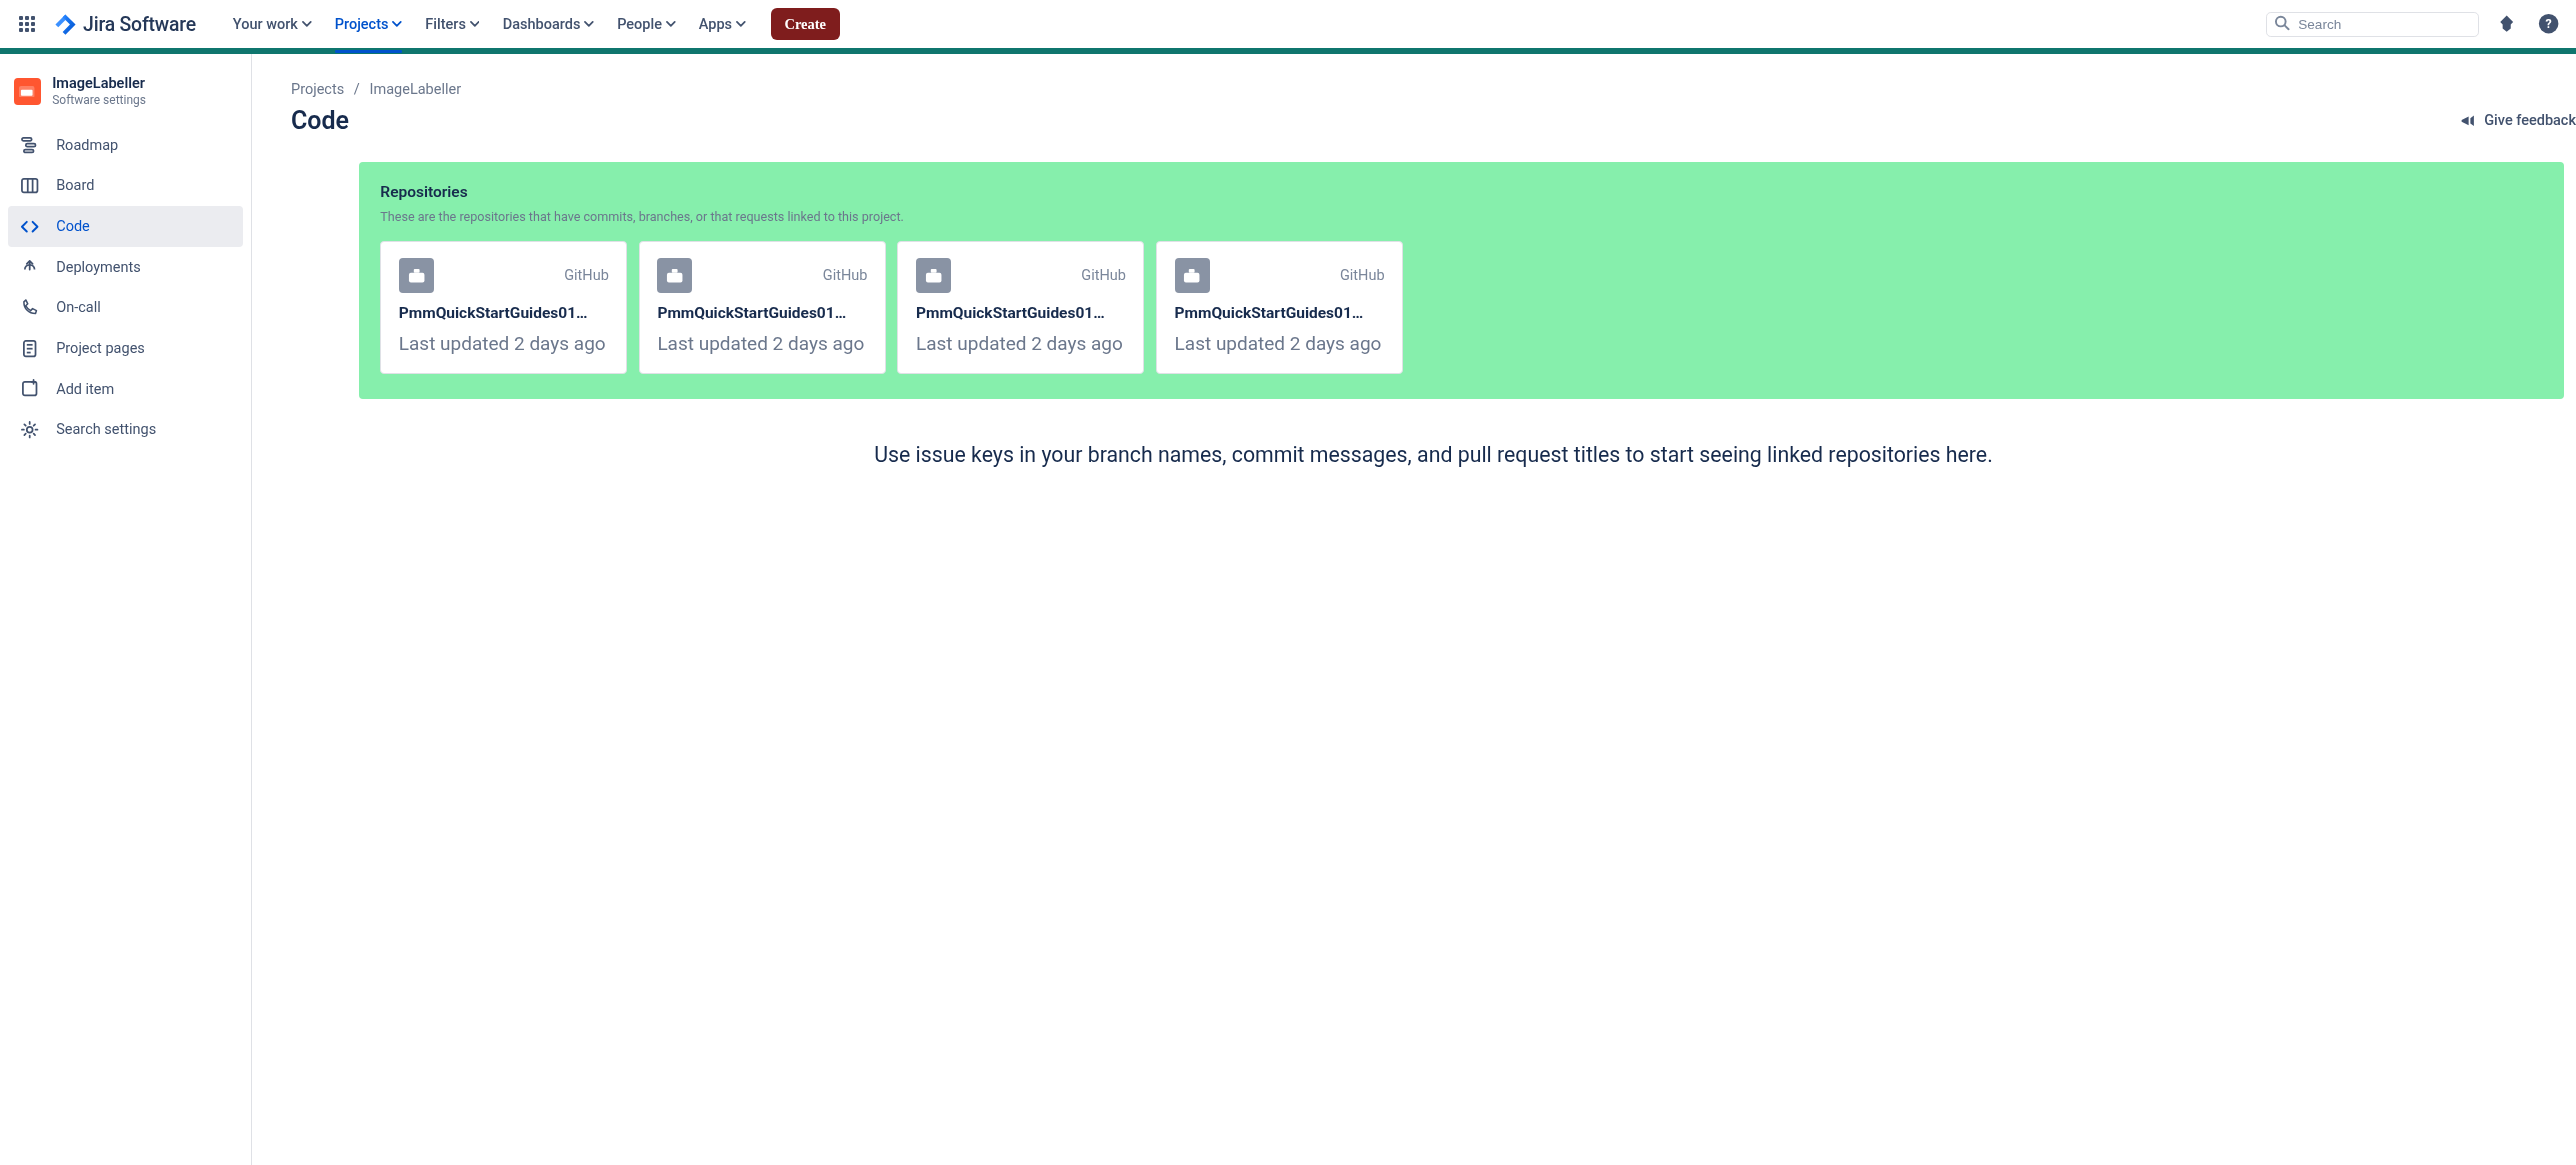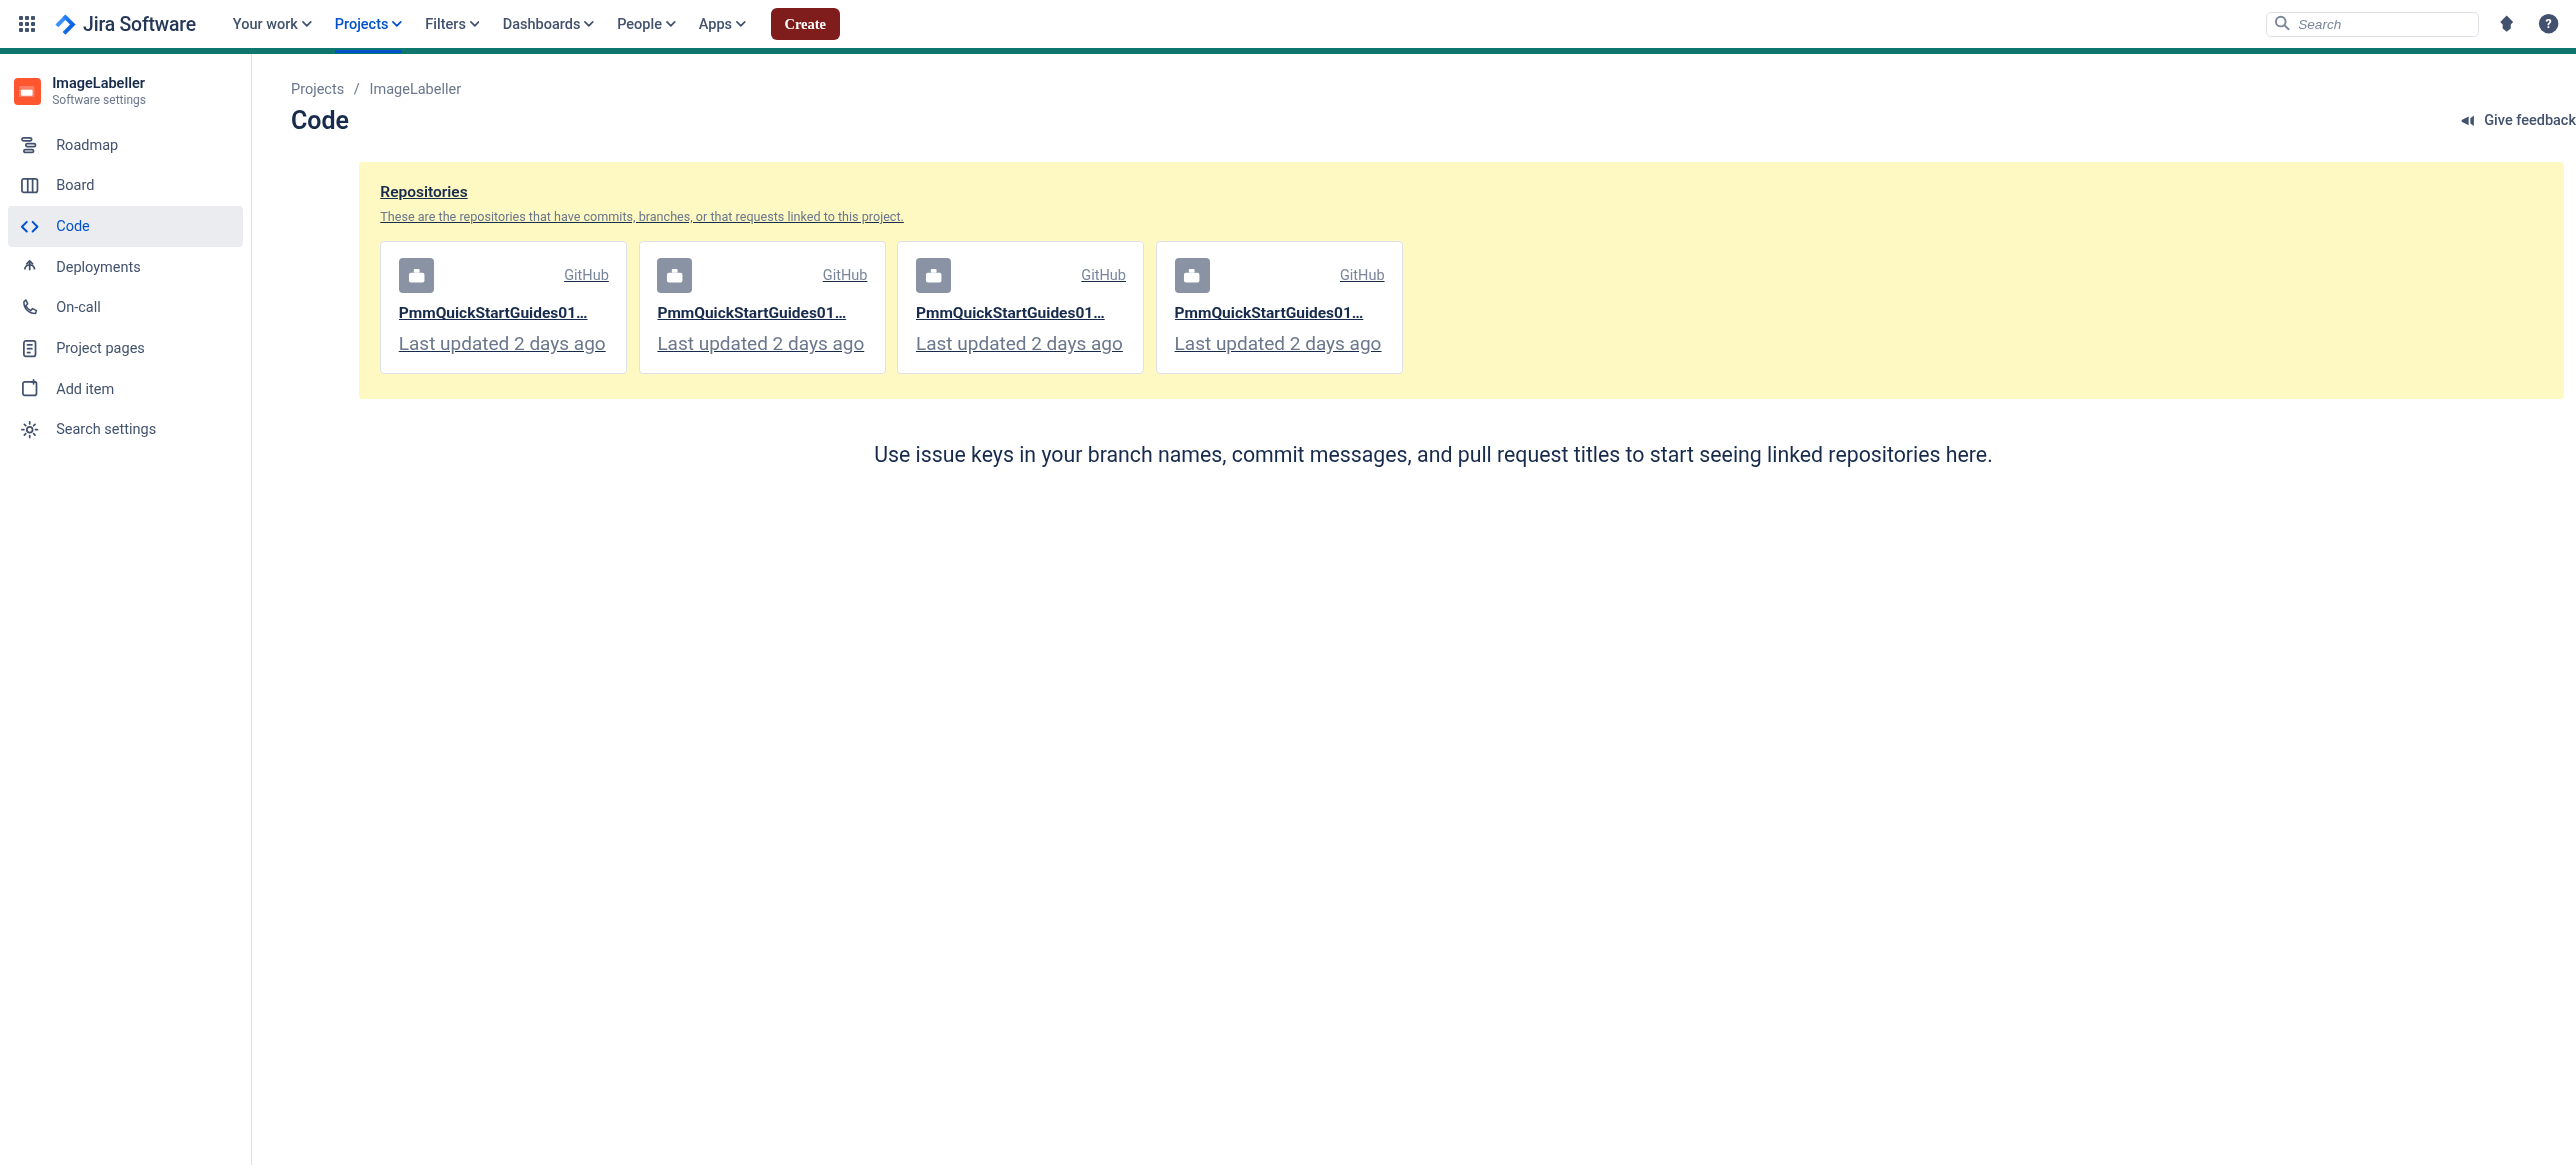--- a/index.html
+++ b/index.html
@@ -49,21 +49,21 @@
     padding:7.8px 13.6px; border:none; border-radius:6px; cursor:pointer;
     font-size:14.5px;
     font-family:Liberation Serif, serif;
   }
   .topnav-right { margin-left:auto; display:flex; align-items:center; gap:11.6px; }
   .search-box {
     position:relative; width:213px;
   }
   .search-box input{
     width:100%; height:25px; border:1.9px solid #DFE1E6; border-radius:4.8px;
-    padding:0 9.7px 0 31px; font-size:13.6px; color:#172B4D; background:#fff;font-style:italic;
+    padding:0 9.7px 0 31px; font-size:13.6px; color:#172B4D; background:#fff;
   }
   .search-box input::placeholder{ color:#7A869A; }
   .search-box .search-ic{
     position:absolute; left:7.8px; top:50%; transform:translateY(-50%);
   }
   .icon-btn {
     width:31px;height:31px;display:flex;align-items:center;justify-content:center;
     border-radius:50%;cursor:pointer;
   }
 
@@ -96,21 +96,21 @@
   .main{ flex:1; overflow:auto; padding:27px 0 39px 39px; }
   .breadcrumbs{ display:flex;align-items:center;gap:9.7px;color:#6B778C;font-size:14.5px;margin-bottom:7.8px;}
   .breadcrumbs .crumb{cursor:pointer;}
   .breadcrumbs .sep{color:#6B778C;}
   .page-header-row{display:flex;align-items:center;justify-content:space-between;padding-right:0;}
   .page-title{font-size:25px;font-weight:600;color:#172B4D;}
   .feedback{display:flex;align-items:center;gap:7.8px;color:#42526E;font-size:14.5px;font-weight:500;cursor:pointer; padding-right:0;}
   
   .repo-panel{
     margin-top:27px; margin-left:68px; margin-right:12px;
-    background:#fef9c3; border-radius:3.9px; padding:21.3px 21.3px 25px 21.3px;text-decoration:underline;
+    background:#86efac; border-radius:3.9px; padding:21.3px 21.3px 25px 21.3px;
   }
   .repo-panel h3{font-size:15.5px;font-weight:600;color:#172B4D;margin-bottom:7.8px;}
   .repo-panel .desc{font-size:12.6px;color:#6B778C;margin-bottom:17.5px;}
   .cards{display:flex;flex-wrap:wrap;gap:11.6px;}
   .card{
     width:247px; background:#fff; border:1px solid #DFE1E6; border-radius:3.9px;
     padding:15.5px 17.5px 17.5px 17.5px;
   }
   .card.connected{box-shadow:0 1px 1px rgba(9,30,66,.1);}
   .card .card-head{display:flex;align-items:center;gap:11.6px;margin-bottom:7.8px;}

